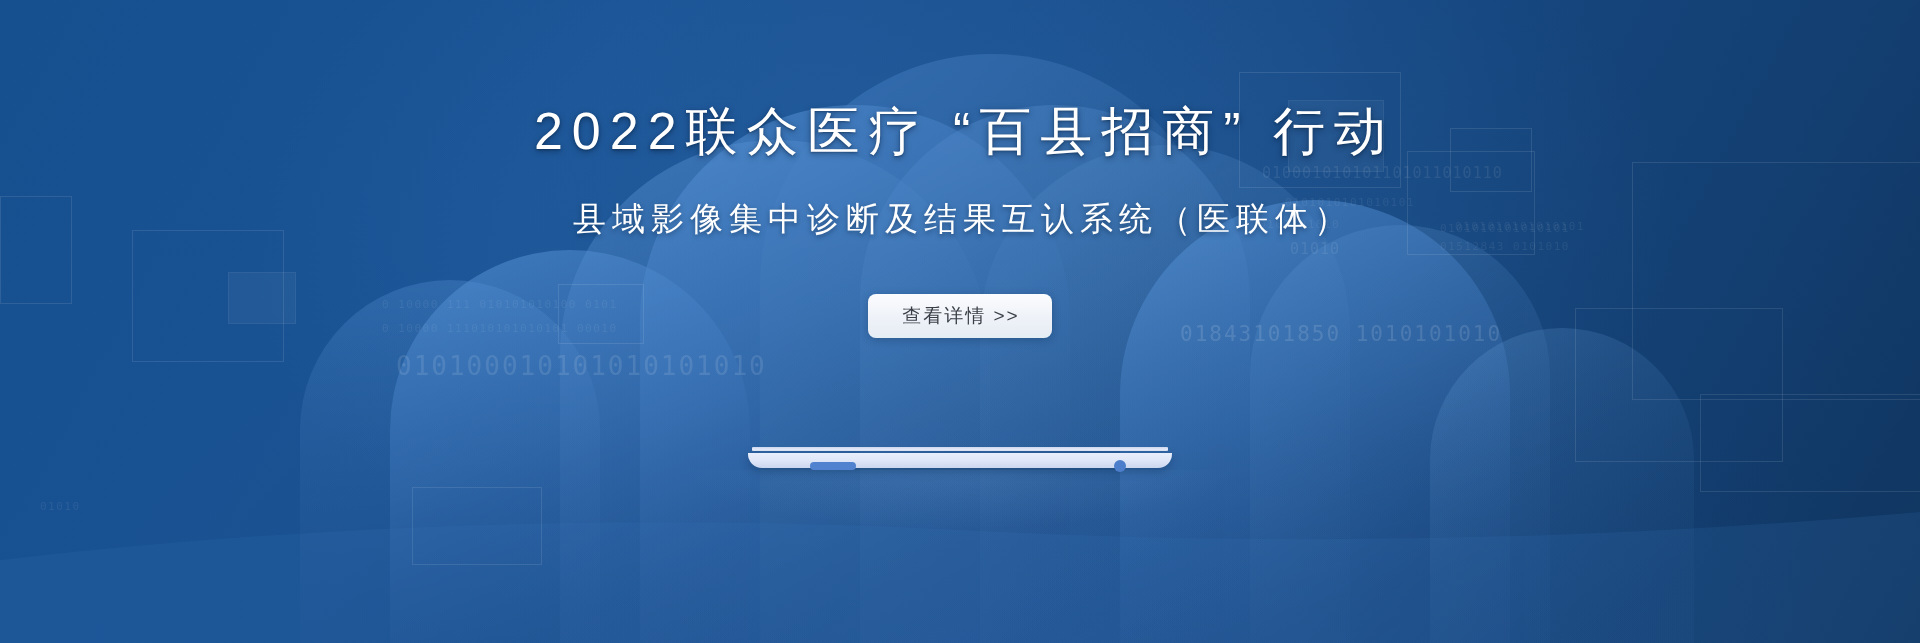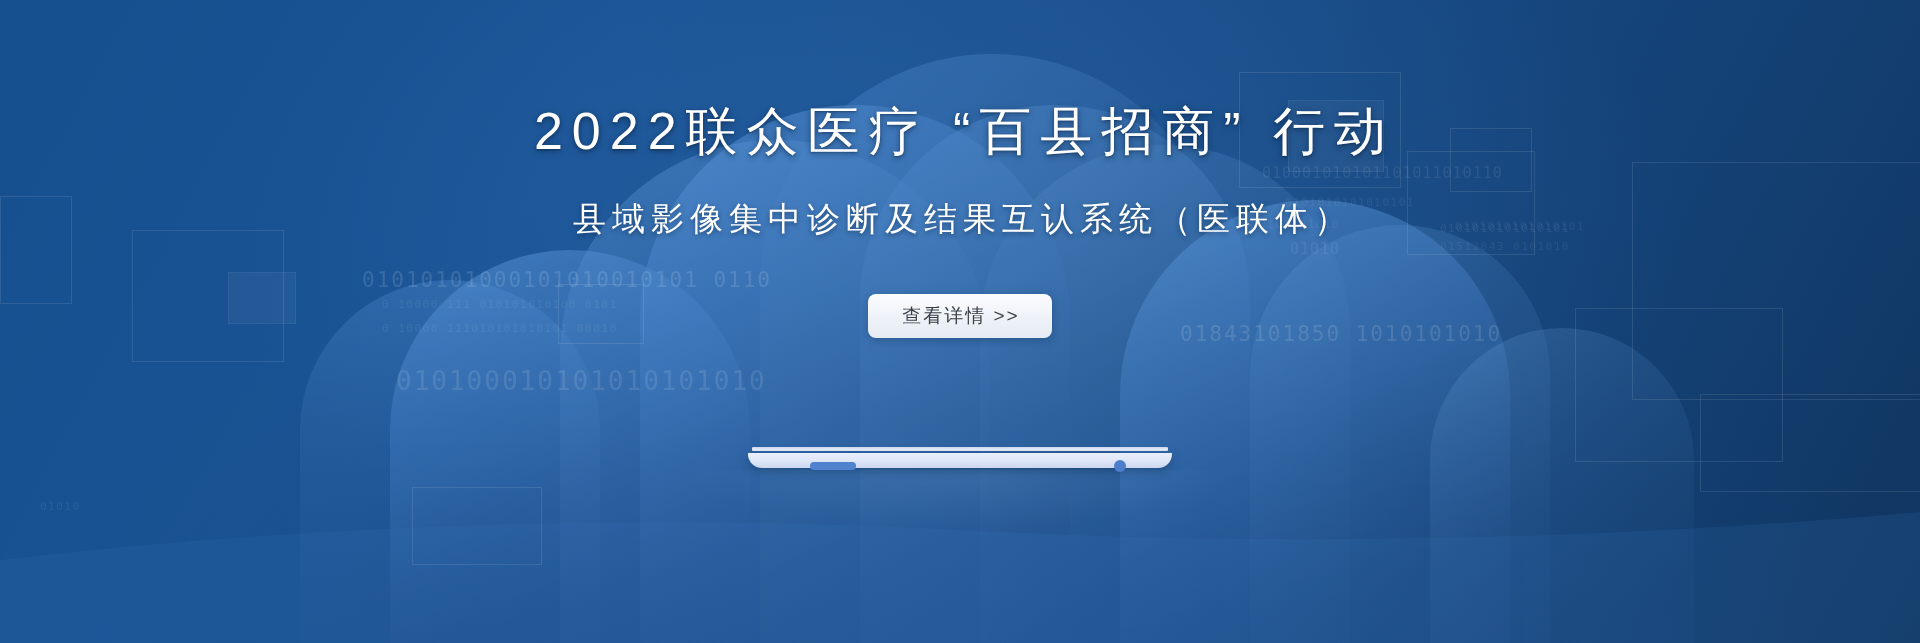--- a/index.html
+++ b/index.html
@@ -266,24 +266,23 @@
   <div class="rect" style="left:558px; top:284px; width:86px; height:60px;"></div>
   <div class="rect" style="left:1239px; top:72px; width:162px; height:116px;"></div>
   <div class="rect fill" style="left:1288px; top:100px; width:96px; height:72px;"></div>
   <div class="rect" style="left:1407px; top:151px; width:128px; height:104px;"></div>
   <div class="rect" style="left:1450px; top:128px; width:82px; height:64px;"></div>
   <div class="rect" style="left:1632px; top:162px; width:292px; height:238px;"></div>
   <div class="rect" style="left:1575px; top:308px; width:208px; height:154px;"></div>
   <div class="rect" style="left:1700px; top:394px; width:235px; height:98px;"></div>
   <div class="rect" style="left:0px; top:196px; width:72px; height:108px;"></div>
 
-  <div class="binary b-lg" style="left:362px; top:268px;">01010101000101010010101 0110</div>
   <div class="binary b-sm" style="left:382px; top:298px;">0 10000 111    010101010100    0101</div>
   <div class="binary b-sm" style="left:382px; top:322px;">0 10000 111010101010101 00010</div>
-  <div class="binary b-xl" style="left:396px; top:366px;">010100010101010101010</div>
+  <div class="binary b-xl" style="left:396px; top:351px;">010100010101010101010</div>
   <div class="binary b-md" style="left:1262px; top:164px;">010001010101101011010110</div>
   <div class="binary b-sm" style="left:1285px; top:196px;">0101010101010101</div>
   <div class="binary b-sm" style="left:1259px; top:218px;">0101 01010</div>
   <div class="binary b-md" style="left:1290px; top:240px;">01010</div>
   <div class="binary b-lg" style="left:1180px; top:322px;">01843101850 1010101010</div>
   <div class="binary b-sm" style="left:1455px; top:220px;">0101010101010101</div>
   <div class="binary b-sm" style="left:1440px; top:240px;">01512843 0101010</div>
   <div class="binary b-sm" style="left:1440px; top:222px;">0101010101010101</div>
   <div class="binary b-sm" style="left:40px; top:500px;">01010</div>
 

